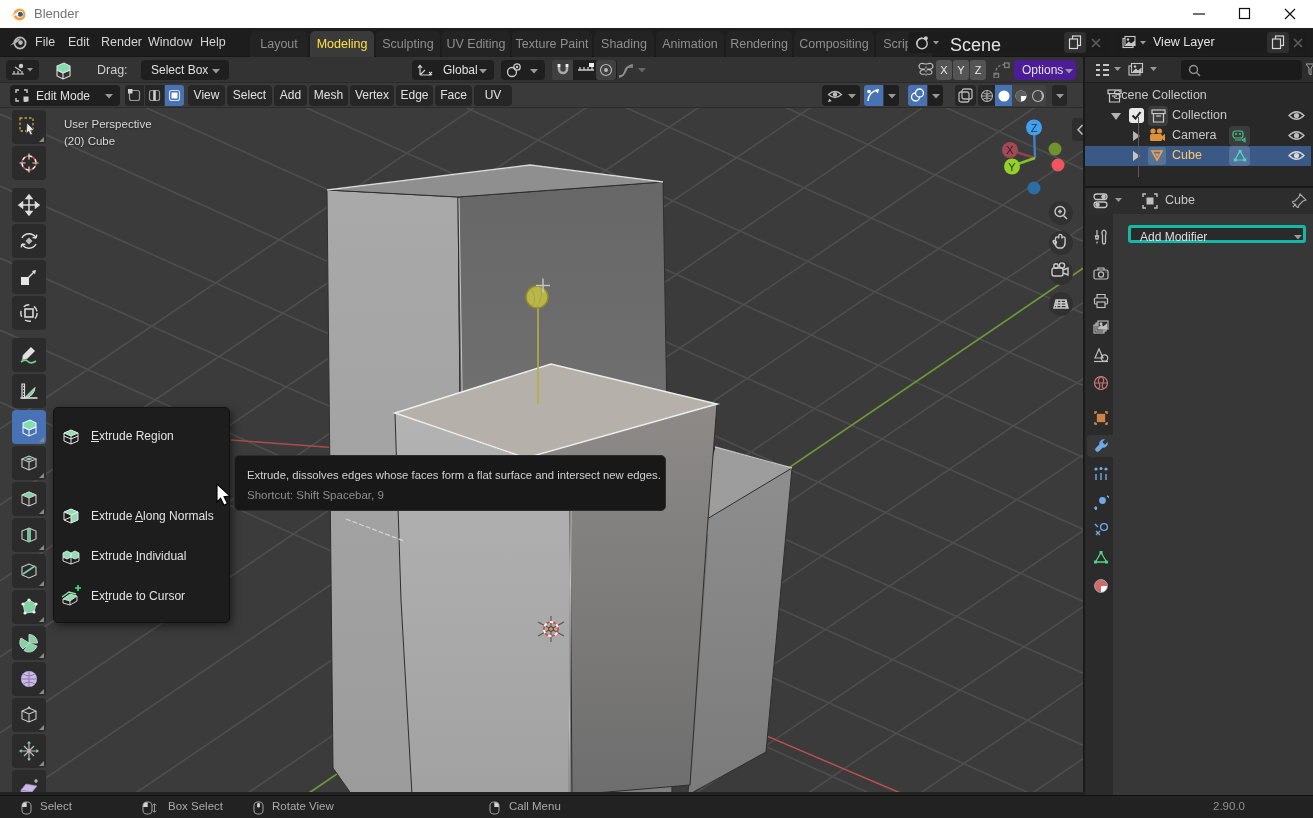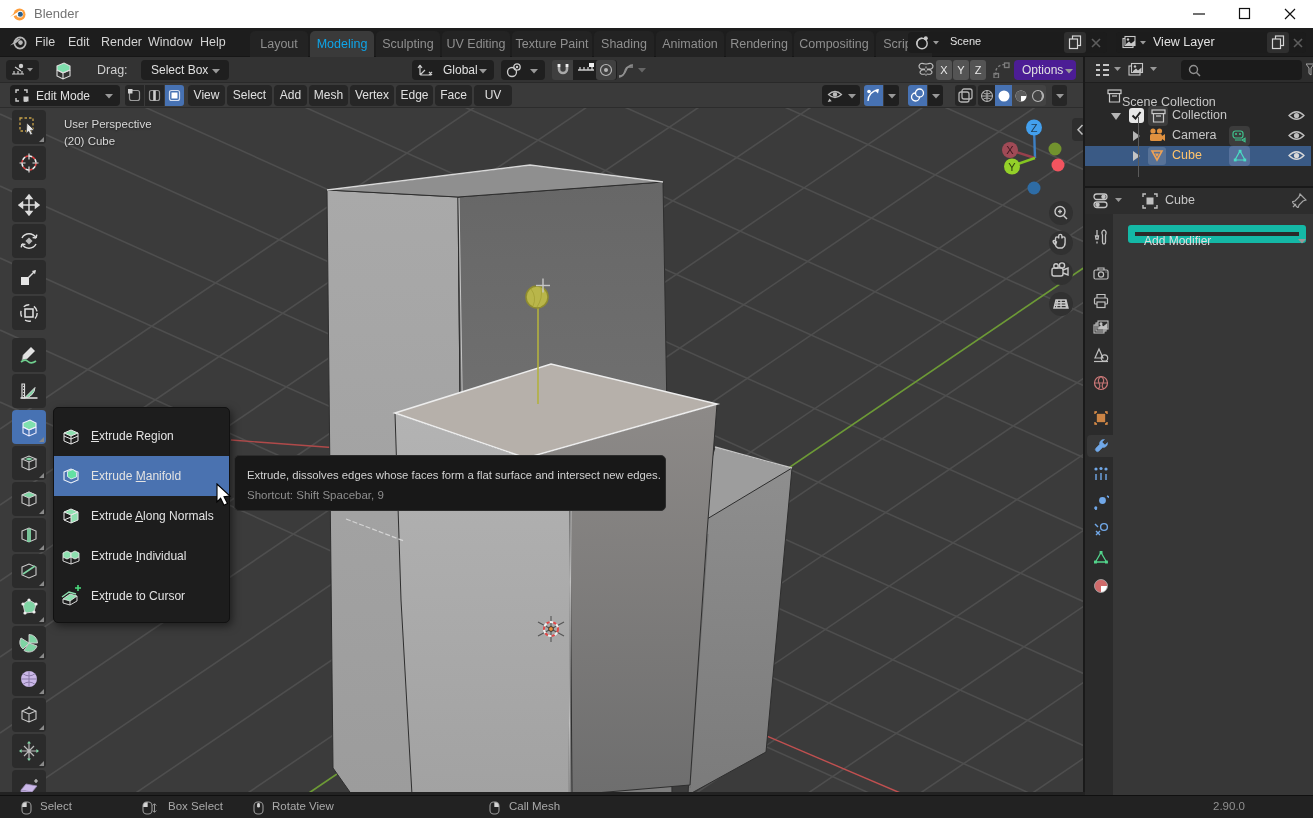--- a/index.html
+++ b/index.html
@@ -5,21 +5,21 @@
 html,body{width:1313px;height:818px;overflow:hidden;background:#1d1d1d;font-family:"Liberation Sans",sans-serif;}
 #app{position:relative;width:1313px;height:818px;}
 .abs{position:absolute;}
 
 #titlebar{left:0;top:0;width:1313px;height:28px;background:#fff;color:#000;}
 #titlebar .tt{position:absolute;left:34px;top:6px;font-size:13px;color:#737373;}
 
 #topbar{left:0;top:28px;width:1313px;height:29px;background:#1d1d1d;border-bottom:1px solid #161616;}
 .menu{position:absolute;top:7px;font-size:12.5px;color:#d4d4d4;}
 .tab{position:absolute;top:3px;height:26px;line-height:26px;font-size:12.5px;color:#8f8f8f;background:#232323;text-align:center;border-radius:5px 5px 0 0;}
-.tab.act{background:#3a3a3a;color:#0ea5e9;}
+.tab.act{background:#3a3a3a;color:#fde047;}
 .idwidget{position:absolute;top:4px;height:21px;background:#1c1c1c;border-radius:4px;}
 
 #toolhdr{left:0;top:57px;width:1085px;height:26px;background:#333333;border-bottom:1px solid #292929;}
 #vphdr{left:0;top:83px;width:1085px;height:25px;background:#3a3a3a;border-bottom:1px solid #2c2c2c;}
 .pill{position:absolute;background:#262626;border-radius:4px;color:#e0e0e0;font-size:12px;text-align:center;}
 
 #rpanel{left:1085px;top:57px;width:228px;height:738px;background:#282828;}
 
 #viewport{left:0;top:108px;width:1085px;height:687px;background:#3b3b3b;overflow:hidden;}
 #statusbar{left:0;top:795px;width:1313px;height:23px;background:#222222;border-top:1px solid #101010;color:#a9a9a9;font-size:11.5px;}
@@ -354,21 +354,21 @@
     <div class="tab" style="left:726px;width:66px;">Rendering</div>
     <div class="tab" style="left:794px;width:80px;">Compositing</div>
     <div class="tab" style="left:876px;width:56px;">Scriptin</div>
     <div class="idwidget" style="left:908px;width:199px;">
       <svg class="abs" style="left:5px;top:3px;" width="28" height="15" viewBox="0 0 28 15">
           <circle cx="9" cy="8.5" r="5.2" fill="none" stroke="#c9c9c9" stroke-width="1.4"></circle>
           <path d="M9 3.3 a5.2 5.2 0 0 0 -5 6.5" fill="none" stroke="#c9c9c9" stroke-width="1.4"></path>
           <circle cx="12.8" cy="3.2" r="2" fill="#c9c9c9"></circle>
           <path d="M20 6 l3 3.4 l3 -3.4 z" fill="#9a9a9a"></path>
         </svg>
-      <div class="abs" style="left:42px;top:3px;font-size:11px;color:#e2e2e2;">Scene</div>
+      <div class="abs" style="left:42px;top:3px;font-size:18px;color:#e2e2e2;">Scene</div>
       <div class="abs" style="left:156px;top:0;width:22px;height:21px;background:#2f2f2f;border-radius:3px;">
           <svg class="abs" style="left:4px;top:3px;" width="14" height="15" viewBox="0 0 14 15">
             <rect x="4.5" y="1" width="8" height="9.5" fill="#2f2f2f" stroke="#d5d5d5" stroke-width="1.2"></rect>
             <rect x="1.5" y="4" width="8" height="9.5" fill="#2f2f2f" stroke="#d5d5d5" stroke-width="1.2"></rect>
           </svg>
         </div>
       <svg class="abs" style="left:182px;top:5px;" width="12" height="12" viewBox="0 0 12 12">
           <path d="M2 2 l8 8 m0 -8 l-8 8" stroke="#5d5d5d" stroke-width="1.6"></path>
         </svg>
     </div>
@@ -575,21 +575,21 @@
           <path d="M0 1 h8 l-3 4 v7 l-2 -1.5 V5 Z" fill="none" stroke="#a5a5a5" stroke-width="1"></path>
         </svg>
     </div>
 
     <div class="orow" style="top:29px;">
         <svg class="ic abs" style="left:22px;top:3px;" width="15" height="14" viewBox="0 0 15 14">
           <rect x="1" y="1" width="13" height="3.6" fill="none" stroke="#c9c9c9" stroke-width="1.2"></rect>
           <path d="M2.5 4.6 V13 h10 V4.6" fill="none" stroke="#c9c9c9" stroke-width="1.2"></path>
           <path d="M5 7 h5" stroke="#c9c9c9" stroke-width="1.2"></path>
         </svg>
-        <span class="abs" style="left:37px;top:2px;margin-top:7px;">Scene Collection</span>
+        <span class="abs" style="left:28px;top:2px;">Scene Collection</span>
       </div>
     <div class="orow" style="top:49px;">
       <svg class="ic abs" style="left:26px;top:6px;" width="10" height="8" viewBox="0 0 10 8">
           <path d="M0 1 h10 l-5 7 z" fill="#b5b5b5"></path>
         </svg>
       <div class="abs" style="left:44px;top:2px;width:15px;height:15px;background:#e8e8e8;border-radius:3px;"><svg style="margin:2px 0 0 2px;" width="11" height="11" viewBox="0 0 11 11">
             <path d="M1.5 5.5 L4.5 8.5 L9.5 2" fill="none" stroke="#222" stroke-width="2"></path>
           </svg></div>
       <div class="abs" style="left:63px;top:0px;width:20px;height:20px;background:#3c3c3c;border-radius:4px;"><svg style="margin:3px 0 0 3px;" width="15" height="14" viewBox="0 0 15 14">
             <rect x="1" y="1" width="13" height="3.6" fill="none" stroke="#c9c9c9" stroke-width="1.2"></rect>
@@ -663,21 +663,21 @@
           </svg>
         <div class="abs" style="left:80px;top:5px;font-size:12.5px;color:#c7c7c7;">Cube</div>
         <svg class="abs" style="left:207px;top:5px;" width="15" height="15" viewBox="0 0 15 15">
             <path d="M8 1 l6 6 l-3 1 l-4 4 l-1 3 l-6 -6 l3 -1 l4 -4 Z M4 11 l-3 3" fill="none" stroke="#a5a5a5" stroke-width="1.2"></path>
           </svg>
       </div>
 
       <div class="abs" style="left:0;top:26px;width:28px;height:583px;background:#2b2b2b;"></div>
       <div class="abs" style="left:28px;top:26px;width:200px;height:583px;background:#373737;"></div>
 
-      <div class="abs" style="left:43px;top:37px;width:178px;height:18px;background:#2a2a2a;border:7px solid #14b8a6;border-radius:3px;color:#dedede;font-size:12px;">
+      <div class="abs" style="left:43px;top:37px;width:178px;height:18px;background:#2a2a2a;border:3px solid #14b8a6;border-radius:3px;color:#dedede;font-size:12px;">
           <span style="position:absolute;left:9px;top:1.5px;">Add Modifier</span>
           <svg class="abs" style="left:162px;top:6px;" width="10" height="7" viewBox="0 0 10 7">
             <path d="M1 1 l4 4.4 l4 -4.4 z" fill="#999"></path>
           </svg>
         </div>
       <div class="abs" style="left:2px;top:247px;width:26px;height:22px;background:#373737;border-radius:4px 0 0 4px;"></div>
       <svg class="abs" style="left:8px;top:41px;" width="16" height="16" viewBox="0 0 16 16">
           <g stroke="#c0c0c0" stroke-width="1.3" fill="none">
             <path d="M4 1 v6 m-1.5 0 h3 l-0.5 3 h-2 Z M4 12.5 v2"></path>
             <path d="M11 1 q-2.5 1 -2 3.5 l0.5 1.5 v7 q0 2 1.5 2 t1.5 -2 v-7 l0.5 -1.5 q0.5 -2.5 -2 -3.5 Z"></path>
@@ -763,27 +763,20 @@
     </div>
   </div>
   <div id="flyout" class="abs">
     <div class="fitem" style="top:8px;">
         <svg width="22" height="22" viewBox="0 0 22 22">
           <path d="M4 8 L11 5 L18 8 L11 11 Z" fill="#8ee0b0" stroke="#e8e8e8" stroke-width="1"></path>
           <path d="M4 8 v3 L11 14 L18 11 V8 M11 11 v3" fill="none" stroke="#e8e8e8" stroke-width="1"></path>
           <path d="M4 11 v5 L11 19 L18 16 v-5 M11 14 v5" fill="none" stroke="#e8e8e8" stroke-width="1"></path>
         </svg>
         <span class="lab"><u>E</u>xtrude Region</span>
-      </div>
-    <div class="fitem sel" style="top:48px;">
-        <svg width="22" height="22" viewBox="0 0 22 22">
-          <path d="M4 7 L11 4 L18 7 L18 15 L11 18 L4 15 Z" fill="none" stroke="#f0f4fa" stroke-width="1.1"></path>
-          <path d="M7.5 6.5 L13 4.5 L16.5 7.5 L16.5 12 L11 14 L7.5 11.5 Z" fill="#63e0a2" stroke="#f0f4fa" stroke-width="0.8"></path>
-        </svg>
-        <span class="lab">Extrude <u>M</u>anifold</span>
       </div>
     <div class="fitem" style="top:88px;">
         <svg width="22" height="22" viewBox="0 0 22 22">
           <path d="M4 7 L11 4 L18 7 L11 10 Z M18 7 v8 l-7 3 v-8 Z" fill="#8ee0b0" stroke="#e8e8e8" stroke-width="1"></path>
           <path d="M4 7 v8 l7 3 M4 15 l7 -3" fill="none" stroke="#e8e8e8" stroke-width="1"></path>
         </svg>
         <span class="lab">Extrude <u>A</u>long Normals</span>
       </div>
     <div class="fitem" style="top:128px;">
         <svg width="22" height="22" viewBox="0 0 22 22">
@@ -828,16 +821,16 @@
     <svg class="abs" style="left:253px;top:5px;" width="11" height="14" viewBox="0 0 11 14">
         <rect x="1" y="1" width="9" height="12" rx="3.8" fill="none" stroke="#9a9a9a" stroke-width="1.1"></rect>
         <rect x="4.1" y="2" width="2.8" height="4.6" rx="1.4" fill="#d5d5d5"></rect>
       </svg>
     <div class="sitem" style="left:272px;">Rotate View</div>
     <svg class="abs" style="left:489px;top:5px;" width="11" height="14" viewBox="0 0 11 14">
         <rect x="1" y="1" width="9" height="12" rx="3.8" fill="none" stroke="#9a9a9a" stroke-width="1.1"></rect>
         <path d="M5.5 1.2 a4 3.2 0 0 1 4.3 3.2 l0 1.6 h-4.3 Z" fill="#d5d5d5"></path>
         <path d="M5.5 6 v-5" stroke="#9a9a9a" stroke-width="1"></path>
       </svg>
-    <div class="sitem" style="left:509px;">Call Mesh</div>
+    <div class="sitem" style="left:509px;">Call Menu</div>
     <div class="sitem" style="left:1213px;color:#909090;">2.90.0</div>
   </div>
 </div>
 
 </body></html>

